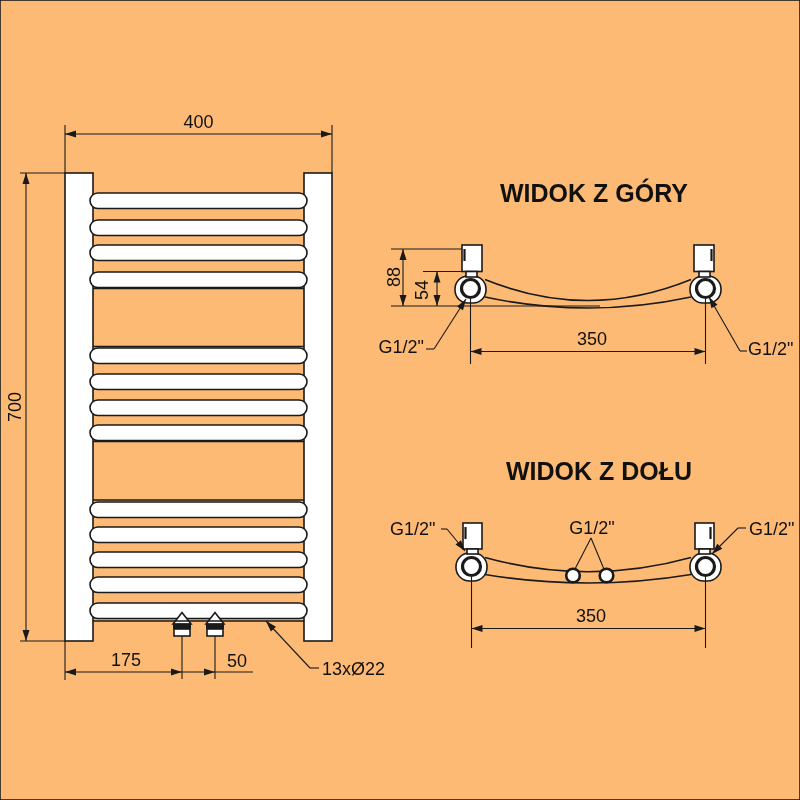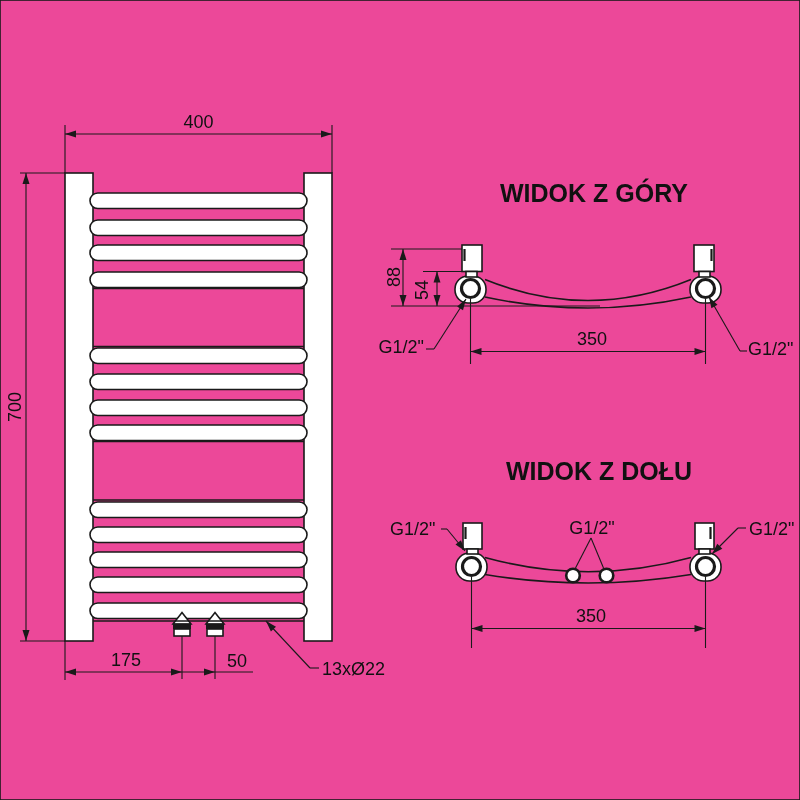--- a/index.html
+++ b/index.html
@@ -1,16 +1,16 @@
 <!DOCTYPE html>
 <html><head>
 <meta charset="utf-8">
 <style>
   html,body{margin:0;padding:0;background:#fff;}
-  .canvas{width:800px;height:800px;background:#ec4899;position:relative;}
+  .canvas{width:800px;height:800px;background:#fdba74;position:relative;}
   svg line, svg path, svg rect, svg circle, svg polyline{stroke:#1a1a1a;fill:none;stroke-width:1.6;stroke-linecap:butt;}
   svg .thin{stroke-width:1.1;}
   svg .w{fill:#ffffff;}
   svg .solid{fill:#1a1a1a;stroke:none;}
   svg .boldring{stroke-width:3.2;fill:#ffffff;}
   svg .midring{stroke-width:2.6;fill:#ffffff;}
   svg .tick{stroke-width:2.2;}
   svg text{fill:#111;font-family:"Liberation Sans","DejaVu Sans",sans-serif;}
   svg .ttl{font-size:25px;font-weight:bold;}
   svg .dim{font-size:18px;}

